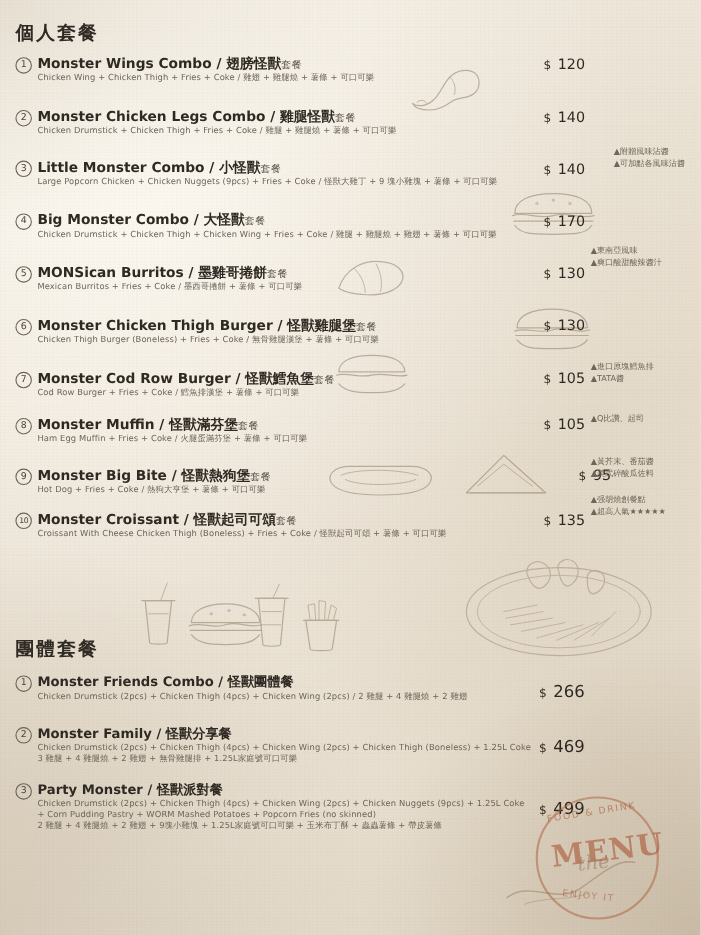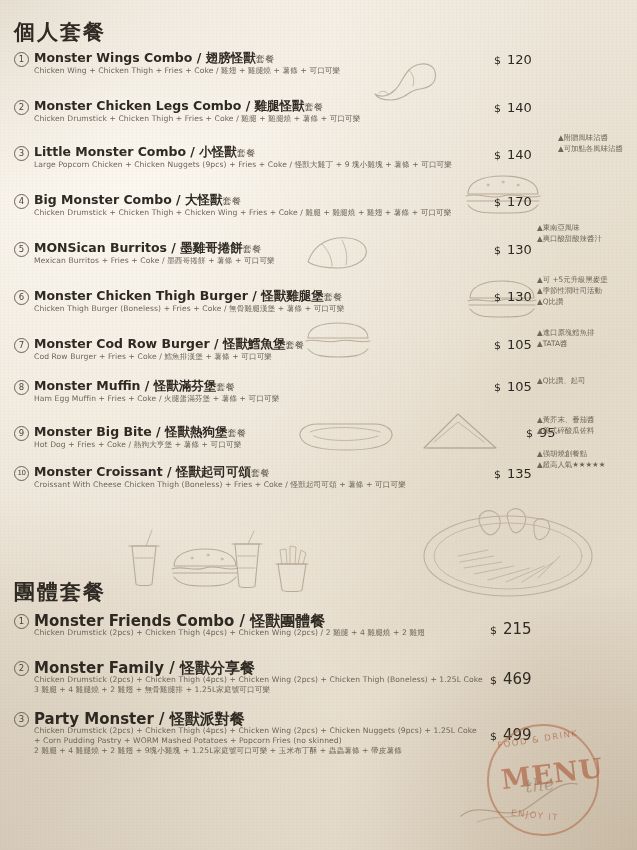--- a/index.html
+++ b/index.html
@@ -50,21 +50,21 @@
     position: absolute;
     right: 0; bottom: 0; width: 300px; height: 260px;
     background: radial-gradient(ellipse at 100% 100%, rgba(150,130,102,0.30) 0%, rgba(150,130,102,0) 72%);
     pointer-events: none;
   }
 
   .section-title {
     position: absolute;
     font-family: "DejaVu Sans", sans-serif;
     font-weight: bold;
-    font-size: 21px;
+    font-size: 17px;
     letter-spacing: 2px;
     color: #2f2a23;
   }
   #sec-solo { left: 14px; top: 18px; }
   #sec-group { left: 14px; top: 578px; }
 
   .items {
     position: absolute;
     left: 0; top: 0; width: 637px; height: 850px;
     pointer-events: none;
@@ -132,21 +132,21 @@
   .notes {
     position: absolute;
     font-family: "DejaVu Sans", sans-serif;
     font-size: 7.4px;
     color: #6f665b;
     line-height: 11px;
     white-space: nowrap;
   }
 
   
-  .gitem .name { font-size: 15px; text-align: center; }
+  .gitem .name { font-size: 12px; text-align: center; }
 
   
   .ill {
     position: absolute;
     pointer-events: none;
     opacity: 0.62;
   }
   .ill svg { display: block; }
   .sk {
     fill: none;
@@ -397,25 +397,20 @@
       <div>▲東南亞風味</div>
       <div>▲爽口酸甜酸辣醬汁</div>
     </div>
 
     <div class="item" style="left:14px; top:288px; width:450px;">
       <div class="num">6</div>
       <div class="name"><span>Monster Chicken Thigh Burger / 怪獸雞腿堡</span><span class="suffix">套餐</span></div>
       <div class="desc">Chicken Thigh Burger (Boneless) + Fries + Coke / 無骨雞腿漢堡 + 薯條 + 可口可樂</div>
     </div>
     <div class="price" style="left:494px; top:289px;"><span class="cur">$</span><span>130</span></div>
-    <div class="notes" style="left:537px; top:274px;">
-      <div>▲可 +5元升級黑麥堡</div>
-      <div>▲季節性潤吐司活動</div>
-      <div>▲Q比讚</div>
-    </div>
 
     <div class="item" style="left:14px; top:336px; width:430px;">
       <div class="num">7</div>
       <div class="name"><span>Monster Cod Row Burger / 怪獸鱈魚堡</span><span class="suffix">套餐</span></div>
       <div class="desc">Cod Row Burger + Fries + Coke / 鱈魚排漢堡 + 薯條 + 可口可樂</div>
     </div>
     <div class="price" style="left:494px; top:337px;"><span class="cur">$</span><span>105</span></div>
     <div class="notes" style="left:537px; top:327px;">
       <div>▲進口原塊鱈魚排</div>
       <div>▲TATA醬</div>
@@ -454,21 +449,21 @@
     </div>
   </div>
 
   <div class="items">
 
     <div class="item gitem" style="left:14px; top:612px; width:460px;">
       <div class="num">1</div>
       <div class="name"><span>Monster Friends Combo / 怪獸團體餐</span></div>
       <div class="desc">Chicken Drumstick (2pcs) + Chicken Thigh (4pcs) + Chicken Wing (2pcs) / 2 雞腿 + 4 雞腿燒 + 2 雞翅</div>
     </div>
-    <div class="price" style="left:490px; top:620px; font-size:15px;"><span class="cur">$</span><span>215</span></div>
+    <div class="price" style="left:490px; top:620px; font-size:15px;"><span class="cur">$</span><span>266</span></div>
 
     <div class="item gitem" style="left:14px; top:659px; width:470px;">
       <div class="num">2</div>
       <div class="name"><span>Monster Family / 怪獸分享餐</span></div>
       <div class="desc">Chicken Drumstick (2pcs) + Chicken Thigh (4pcs) + Chicken Wing (2pcs) + Chicken Thigh (Boneless) + 1.25L Coke</div>
       <div class="desc desc2">3 雞腿 + 4 雞腿燒 + 2 雞翅 + 無骨雞腿排 + 1.25L家庭號可口可樂</div>
     </div>
     <div class="price" style="left:490px; top:670px; font-size:15px;"><span class="cur">$</span><span>469</span></div>
 
     <div class="item gitem" style="left:14px; top:710px; width:480px;">

